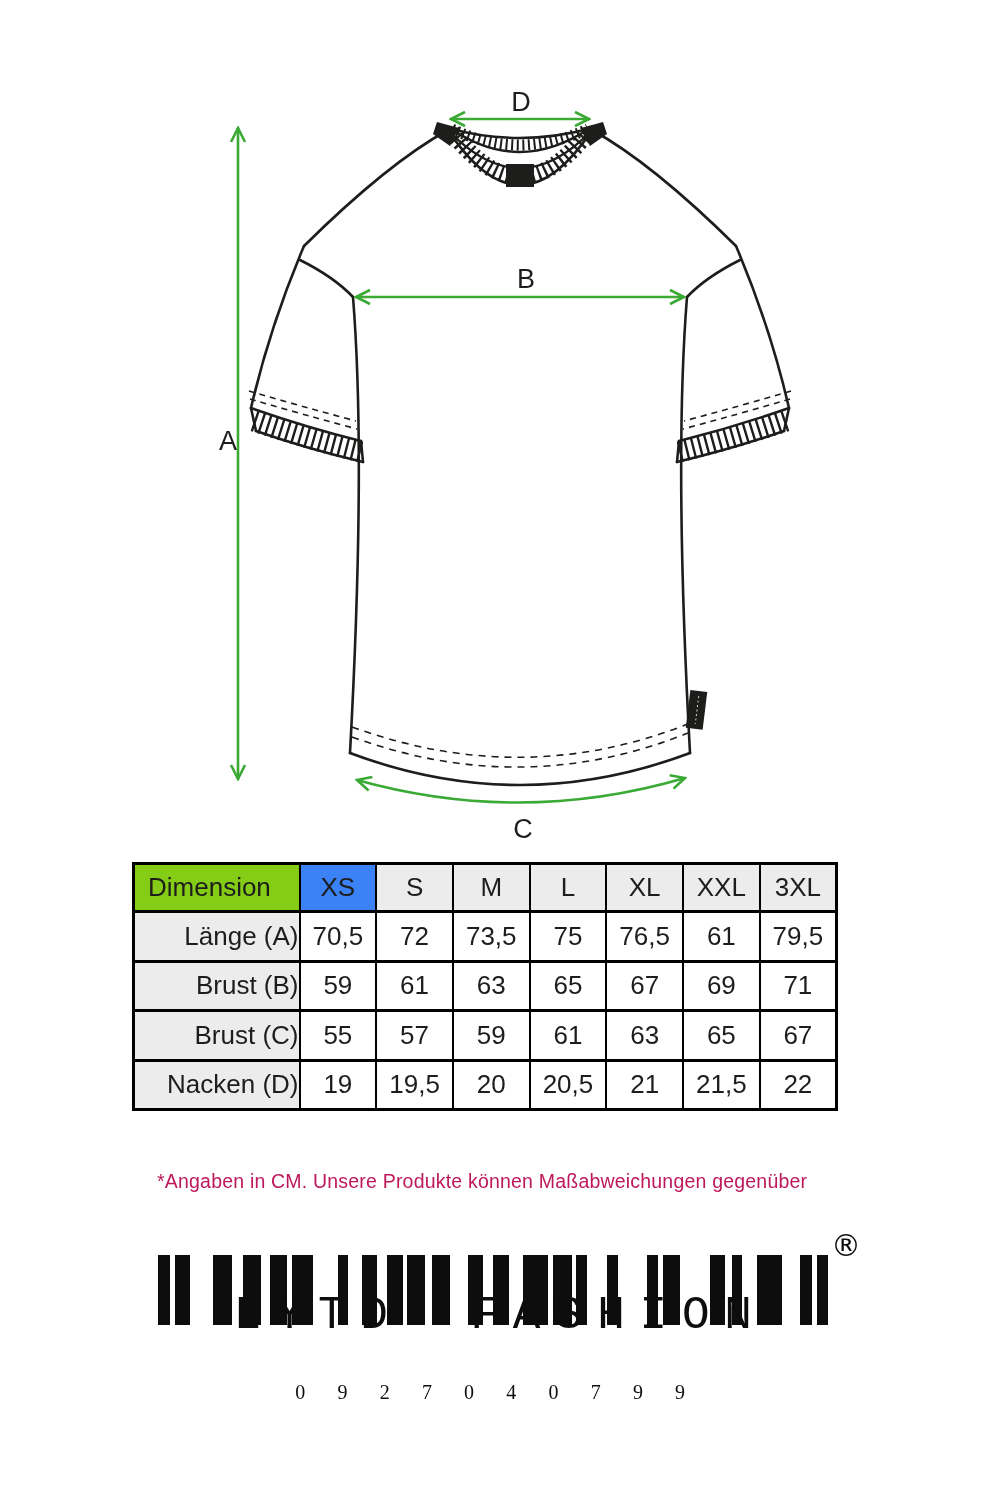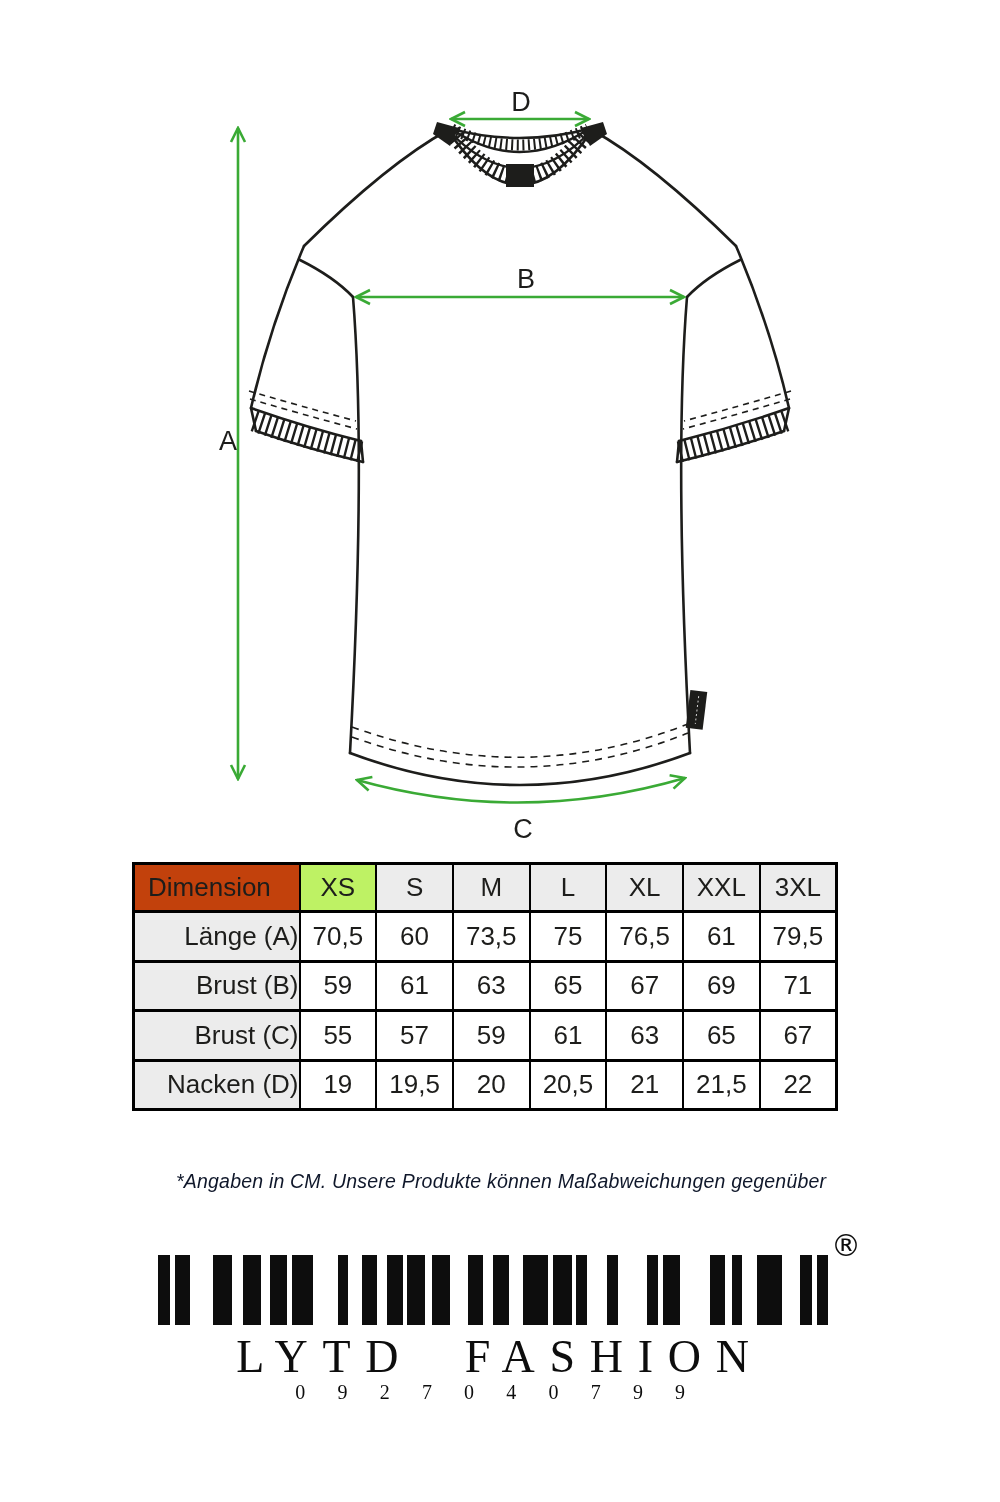--- a/index.html
+++ b/index.html
@@ -21,34 +21,34 @@
     overflow:hidden; white-space:nowrap;
   }
   .size-table tr { border-top:3px solid #000; border-bottom:3px solid #000; }
   .size-table thead tr { height:48px; }
   .size-table tbody tr { height:49.5px; }
   .size-table .head-cell { background:#ececec; }
   .size-table .label-cell { background:#ececec; text-align:right; padding-left:13px; }
 
   
   .note {
-    position:absolute; left:176px; top:1167px;
-    font-style:italic; font-size:19.5px; line-height:28.5px;
-    color:#0f172a; letter-spacing:0.2px;
+    position:absolute; left:157px; top:1167px;
+    font-size:19.5px; line-height:28.5px;
+    color:#be185d; letter-spacing:0.2px;
   }
 
   
   .barcode-svg { position:absolute; left:152px; top:1255px; }
   .reg-mark {
     position:absolute; left:831px; top:1228px; font-size:30px; color:#0d0d0d;
     font-family:"DejaVu Sans", sans-serif;
   }
   .brand {
-    position:absolute; left:0; top:1330px; width:1000px; text-align:center;
-    font-family:Liberation Serif, serif; font-size:46px; color:#0d0d0d;
+    position:absolute; left:0; top:1290px; width:1000px; text-align:center;
+    font-family:Liberation Mono, monospace; font-size:46px; color:#0d0d0d;
     letter-spacing:0.32em; word-spacing:0.55em; white-space:nowrap;
   }
   .code-digits {
     position:absolute; left:0; top:1381px; width:994px; text-align:center;
     font-family:"Liberation Serif", serif; font-size:20px; color:#0d0d0d;
     letter-spacing:0.68em; white-space:nowrap;
   }
 </style>
 </head>
 <body>
@@ -143,35 +143,35 @@
     <text class="diagram-label" x="523" y="838" text-anchor="middle">C</text>
     <text class="diagram-label" x="521" y="111" text-anchor="middle">D</text>
   </svg>
 
   <table class="size-table">
     <colgroup>
       <col style="width:166px">
     </colgroup>
     <thead>
       <tr>
-          <th class="head-cell" style="background: #c2410c; text-align: left; padding-left: 13px;">Dimension</th>
-          <th class="head-cell" style="background: #bef264;">XS</th>
+          <th class="head-cell" style="background: #84cc16; text-align: left; padding-left: 13px;">Dimension</th>
+          <th class="head-cell" style="background: #3b82f6;">XS</th>
           <th class="head-cell" style="background: rgb(236, 236, 236);">S</th>
           <th class="head-cell" style="background: rgb(236, 236, 236);">M</th>
           <th class="head-cell" style="background: rgb(236, 236, 236);">L</th>
           <th class="head-cell" style="background: rgb(236, 236, 236);">XL</th>
           <th class="head-cell" style="background: rgb(236, 236, 236); margin-left: 12px;">XXL</th>
           <th class="head-cell" style="background: rgb(236, 236, 236); margin-left: 48px;">3XL</th>
         </tr>
     </thead>
     <tbody>
         <tr>
           <th class="label-cell" style="background: rgb(236, 236, 236);">Länge (A)</th>
           <td>70,5</td>
-          <td>60</td>
+          <td>72</td>
           <td>73,5</td>
           <td>75</td>
           <td>76,5</td>
           <td>61</td>
           <td>79,5</td>
         </tr>
         <tr>
           <th class="label-cell" style="background: rgb(236, 236, 236);">Brust (B)</th>
           <td>59</td>
           <td>61</td>

